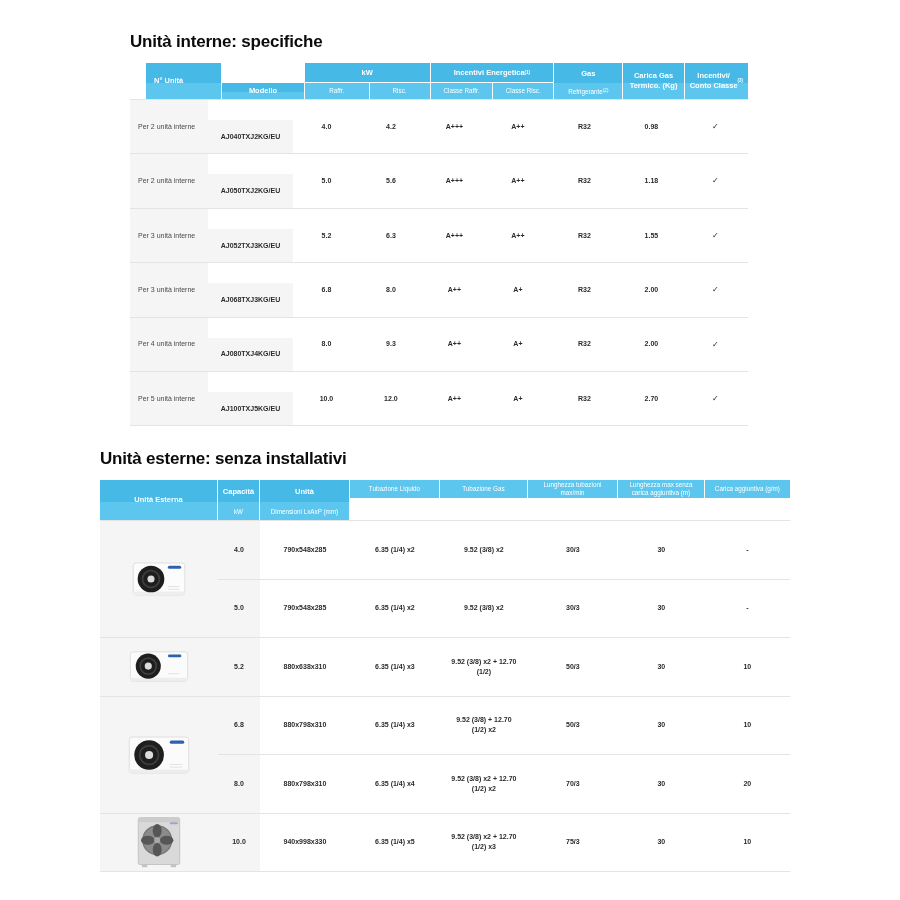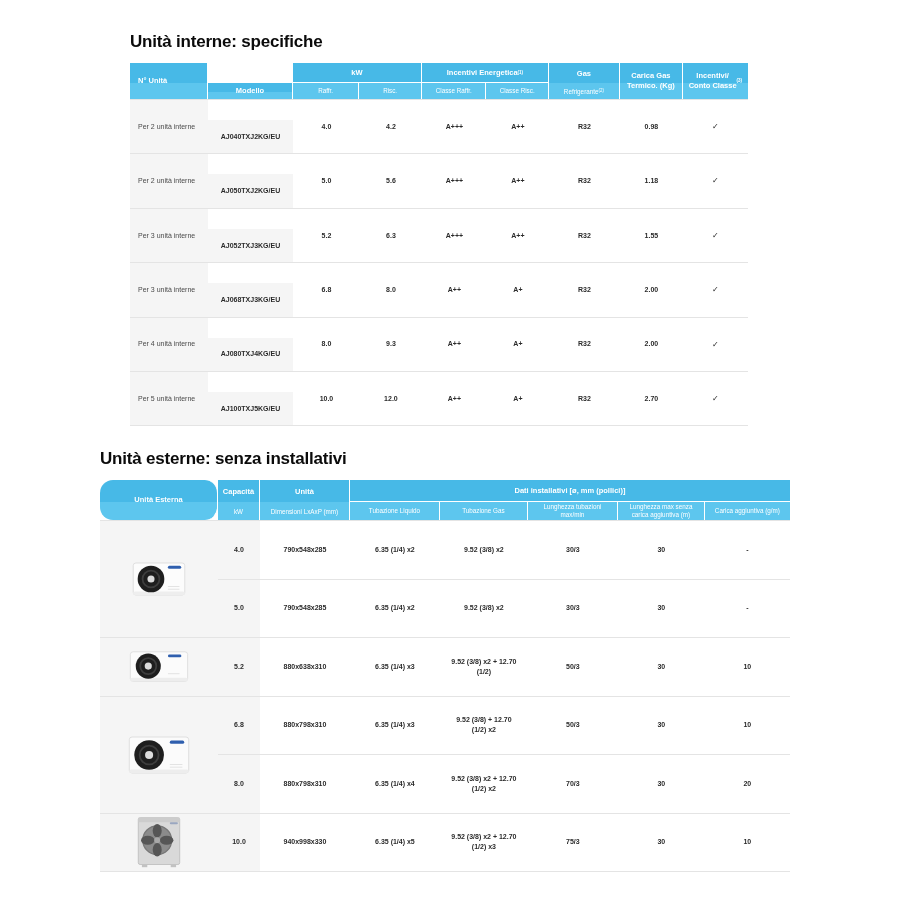--- a/index.html
+++ b/index.html
@@ -9,21 +9,21 @@
   #wrap2{left:100px;top:449px;width:690px;}
   .sect-title{font-size:17px;font-weight:bold;color:#0b0b0b;margin:0 0 11px 0;letter-spacing:-0.2px;}
   .tbl{width:100%;border-bottom:1px solid #e4e4e4;}
   
   .thead{display:flex;width:100%;color:#fff;}
   .hspan,.hstack,.hgroup{border-right:1px solid #fff;box-sizing:border-box;}
   .thead>div:last-child{border-right:none;}
   .hspan{display:flex;align-items:center;justify-content:center;text-align:center;
     background:linear-gradient(180deg,#47b9e7 0 55%,#5dc6ee 55% 100%);
     font-size:7.5px;font-weight:bold;line-height:1.35;white-space:pre-line;}
-  .hspan.left{justify-content:flex-start;text-align:left;padding-left:8px;}
+  .hspan.left{justify-content:flex-start;text-align:left;padding-left:8px;margin-left:16px;}
   .htop{background:#47b9e7;display:flex;align-items:center;justify-content:center;
     font-size:7.5px;font-weight:bold;text-align:center;}
   .htop.rule{border-bottom:1px solid #fff;box-sizing:border-box;}
   .hbot{background:#5dc6ee;display:flex;}
   .hsub{display:flex;align-items:center;justify-content:center;text-align:center;
     font-size:6.3px;line-height:1.25;border-right:1px solid #fff;box-sizing:border-box;padding:0 3px;}
   .hbot .hsub:last-child{border-right:none;}
   .hstack .hsubone{background:#5dc6ee;display:flex;align-items:center;justify-content:center;
     font-size:6.3px;text-align:center;}
   sup{font-size:4.5px;line-height:0;}
@@ -40,21 +40,21 @@
   .cell{display:flex;align-items:center;justify-content:center;text-align:center;
     font-size:7px;font-weight:bold;color:#2b2b2b;box-sizing:border-box;line-height:1.4;white-space:pre-line;}
   .cell.plain{font-weight:normal;color:#4a4a4a;justify-content:flex-start;text-align:left;padding-left:8px;}
   .cell.gray{background:#f5f5f5;}
   .t1c1{width:12.62%;} .t1c2{width:13.75%;margin-top:20px;} .t1c3{width:10.84%;} .t1c4{width:10.03%;}
   .t1c5{width:10.52%;} .t1c6{width:10.03%;} .t1c7{width:11.49%;} .t1c8{width:10.19%;} .t1c9{width:10.52%;}
   .g12{width:20.87%;} .g12 .hsub:first-child{width:51.9%;} .g12 .hsub:last-child{width:48.1%;}
   .g34{width:20.55%;} .g34 .hsub:first-child{width:51.2%;} .g34 .hsub:last-child{width:48.8%;}
   .check{font-weight:normal;font-size:8px;color:#222;}
   
-  .t2c1{width:17.1%;border-radius:13px;} .t2c2{width:6.09%;} .t2c3{width:13.04%;} .gdi{width:63.77%;}
+  .t2c1{width:17.1%;} .t2c2{width:6.09%;} .t2c3{width:13.04%;} .gdi{width:63.77%;}
   .gdi .hsub:nth-child(1){width:20.45%;} .gdi .hsub:nth-child(2){width:20.0%;}
   .gdi .hsub:nth-child(3){width:20.45%;} .gdi .hsub:nth-child(4){width:19.77%;}
   .gdi .hsub:nth-child(5){width:19.32%;}
   .t2group{display:flex;border-top:1px solid #e4e4e4;}
   .t2group:first-of-type{border-top:none;}
   .imgcell{width:17.1%;background:#f5f5f5;display:flex;align-items:center;justify-content:center;box-sizing:border-box;}
   .grows{width:82.9%;display:flex;flex-direction:column;}
   .grow{display:flex;height:57.5px;}
   .grow + .grow{border-top:1px solid #e4e4e4;}
   .c2{width:7.34%;} .c3{width:15.73%;} .c4{width:15.73%;} .c5{width:15.38%;}
@@ -176,21 +176,20 @@
       <div class="hspan t2c1">Unità Esterna</div>
       <div class="hstack t2c2">
         <div class="htop">Capacità</div>
         <div class="hsubone">kW</div>
       </div>
       <div class="hstack t2c3">
         <div class="htop">Unità</div>
         <div class="hsubone">Dimensioni LxAxP (mm)</div>
       </div>
       <div class="hgroup gdi">
-        <div class="htop rule">Dati installativi [ø, mm (pollici)]</div>
         <div class="hbot">
           <div class="hsub">Tubazione Liquido</div>
           <div class="hsub">Tubazione Gas</div>
           <div class="hsub">Lunghezza tubazioni max/min</div>
           <div class="hsub">Lunghezza max senza carica aggiuntiva (m)</div>
           <div class="hsub">Carica aggiuntiva (g/m)</div>
         </div>
       </div>
     </div>
 

